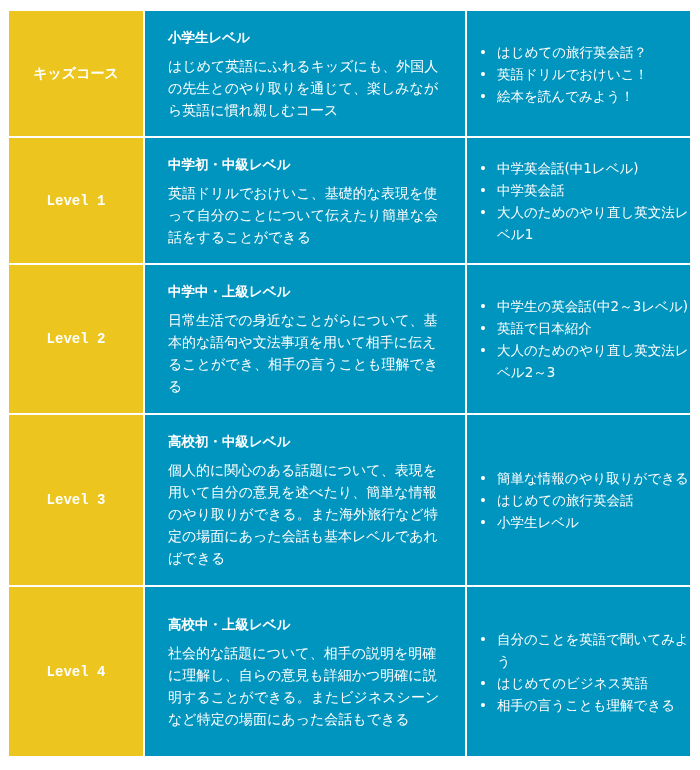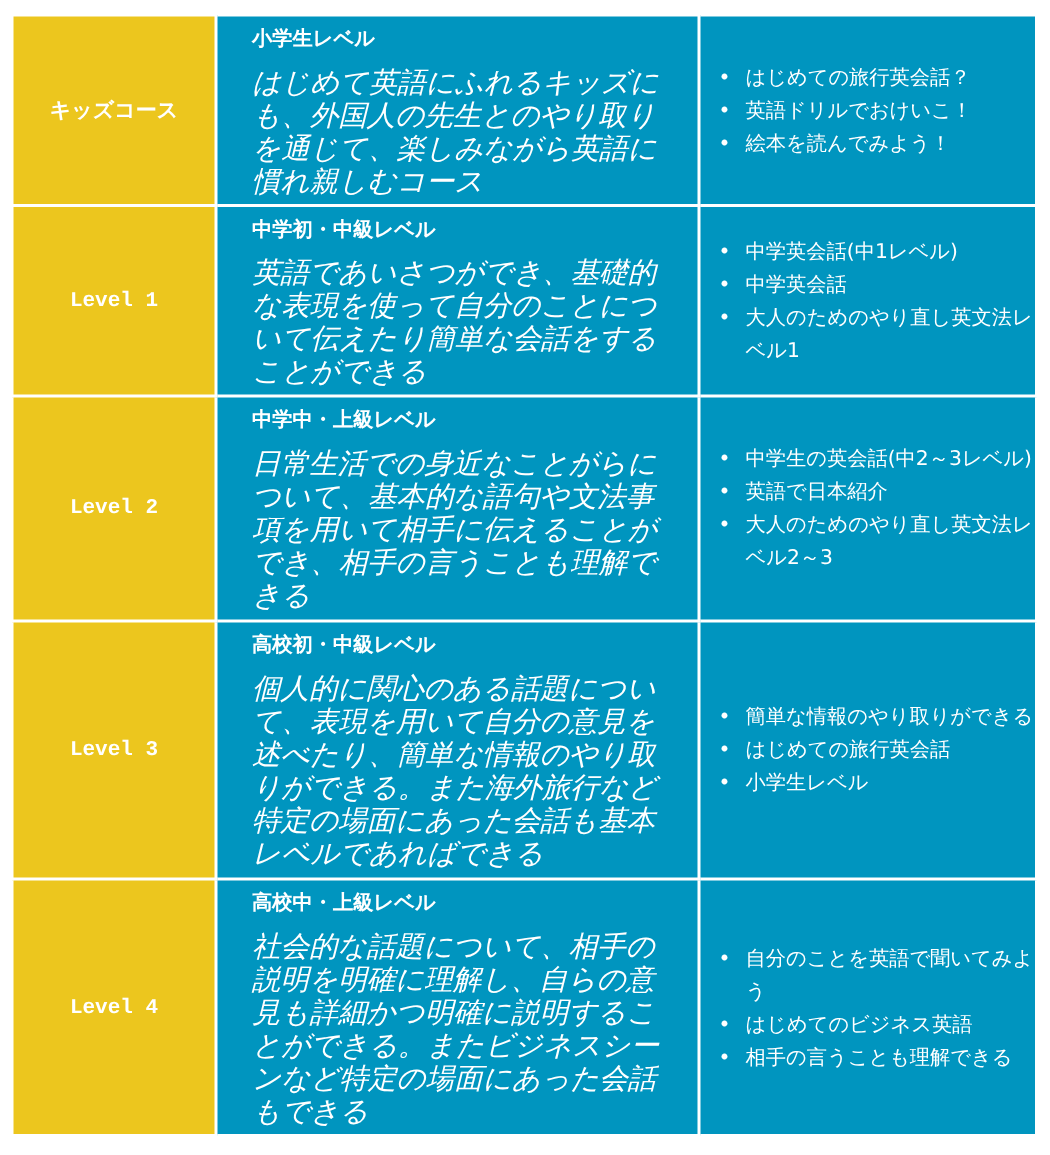--- a/index.html
+++ b/index.html
@@ -14,21 +14,21 @@
     .course-table td {
       border: 2px solid #ffffff;
       color: #ffffff;
       vertical-align: middle;
       padding: 0;
     }
     .col-level { width: 134px; background: #ecc61e; text-align: center; font-weight: bold; font-size: 14px; font-family: Liberation Mono, monospace; }
     .col-desc { width: 274px; background: #0095bf; text-align: left; padding: 0 23px !important; }
     .col-topics { background: #0095bf; }
     .desc-title { font-weight: bold; font-size: 13.5px; margin: 0 0 8px 0; line-height: 20px; }
-    .desc-body { font-size: 19px; line-height: 22px; margin: 0; font-style: italic; }
+    .desc-body { font-size: 14px; line-height: 22px; margin: 0; }
     .topics { list-style: none; margin: 0; padding: 0 0 0 10px; font-size: 13.5px; line-height: 22px; }
     .topics li { position: relative; padding-left: 20px; }
     .topics li .bullet { position: absolute; left: 2px; top: 0; }
     .row-0 { height: 127px; }
     .row-1 { height: 127px; }
     .row-2 { height: 150px; }
     .row-3 { height: 172px; }
     .row-4 { height: 171px; }
   </style>
 </head>
@@ -47,21 +47,21 @@
           <li><span class="bullet">•</span><span>はじめての旅行英会話？</span></li>
           <li><span class="bullet">•</span><span>英語ドリルでおけいこ！</span></li>
           <li><span class="bullet">•</span><span>絵本を読んでみよう！</span></li>
         </ul>
       </td>
     </tr>
     <tr class="row-1">
       <td class="col-level">Level 1</td>
       <td class="col-desc">
         <p class="desc-title">中学初・中級レベル</p>
-        <p class="desc-body">英語であいさつができ、基礎的な表現を使って自分のことについて伝えたり簡単な会話をすることができる</p>
+        <p class="desc-body">英語ドリルでおけいこ、基礎的な表現を使って自分のことについて伝えたり簡単な会話をすることができる</p>
       </td>
       <td class="col-topics">
         <ul class="topics">
           <li><span class="bullet">•</span><span>中学英会話(中1レベル)</span></li>
           <li><span class="bullet">•</span><span>中学英会話</span></li>
           <li><span class="bullet">•</span><span>大人のためのやり直し英文法レベル1</span></li>
         </ul>
       </td>
     </tr>
     <tr class="row-2">

